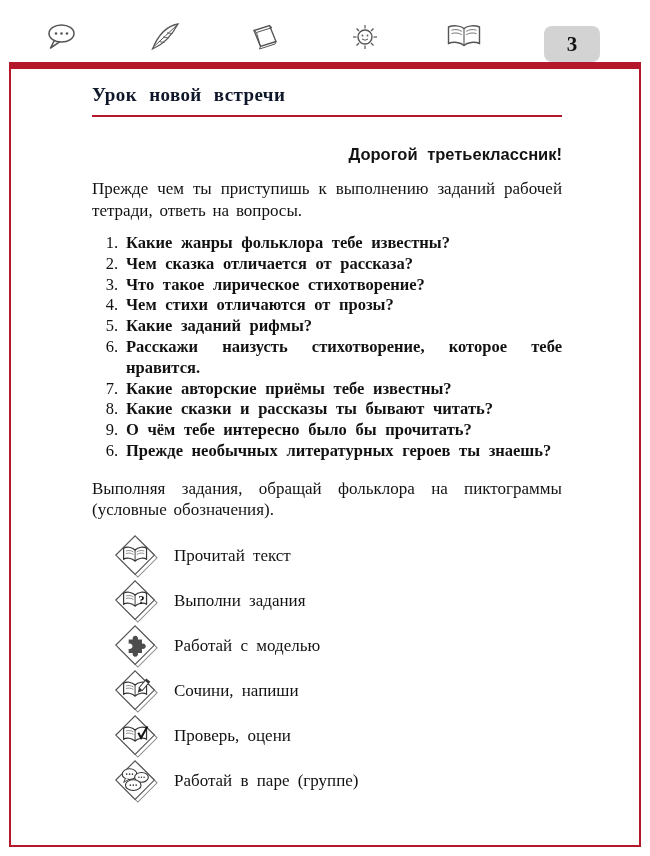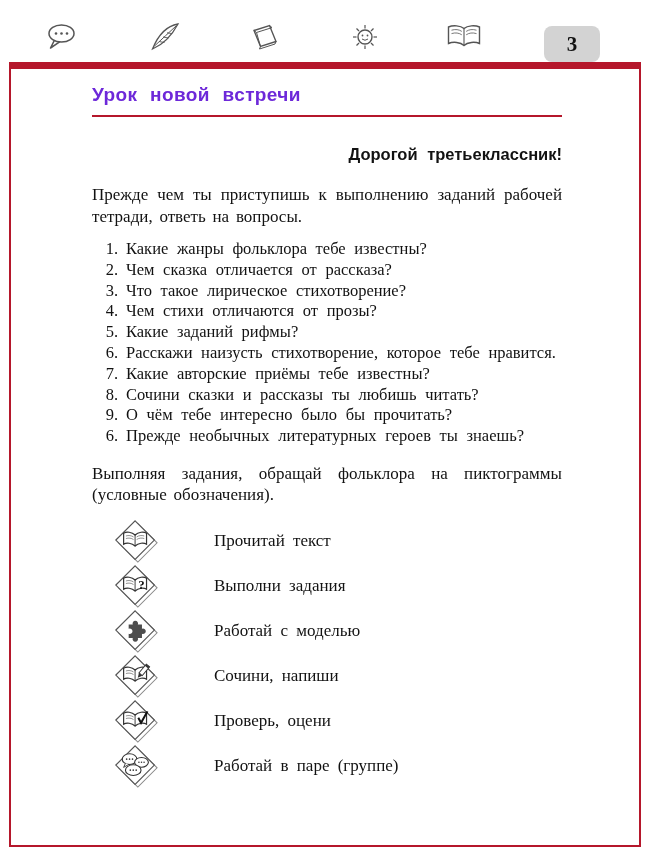--- a/index.html
+++ b/index.html
@@ -29,43 +29,43 @@
   
   .frame {
     position:absolute; left:9px; right:9px; top:62px; bottom:9px;
     border:2px solid var(--accent); border-top-width:7px; pointer-events:none;
   }
 
   
   .content { position:absolute; left:92px; top:84px; width:470px; }
 
   .title {
-    font-family:Liberation Sans, sans-serif; font-weight:bold;
-    font-size:19px; letter-spacing:.4px; word-spacing:7px; color:#6d28d9;
+    font-family:Liberation Serif, serif; font-weight:bold;
+    font-size:19px; letter-spacing:.4px; word-spacing:7px; color:#0f172a;
   }
   .rule { height:2px; background:var(--accent); margin-top:9px; }
 
   .greeting {
     margin-top:28px; text-align:right; font-weight:bold;
     font-family:"Liberation Sans", sans-serif; font-size:16.5px; word-spacing:5px;
   }
 
   .intro {
-    margin-top:20px; font-size:17px; line-height:21.5px;
+    margin-top:14px; font-size:17px; line-height:21.5px;
     text-align:justify; word-spacing:2.5px;
   }
   .pict-intro { margin-top:16px; }
 
   .questions { margin-top:12px; list-style:none; }
   .q { display:flex; font-size:16.5px; line-height:20.8px; }
   .num { flex:0 0 26px; width:26px; text-align:right; margin-right:8px; }
-  .qt { flex:1; text-align:justify; word-spacing:4.5px; }
+  .qt { flex:1; text-align:justify; word-spacing:4.5px;font-weight:bold; }
 
   .pictos { margin-top:13px; padding-left:22px; }
-  .prow { display:flex; align-items:center; height:45px;gap:40px; }
+  .prow { display:flex; align-items:center; height:45px; }
   .picon { flex:0 0 44px; width:44px; height:44px; }
   .picon svg { display:block; }
   .plabel { margin-left:16px; font-size:17px; word-spacing:4px; }
 </style>
 </head>
 <body>
 
 <div class="page">
 
   <header class="topbar">
@@ -155,21 +155,21 @@
       <li class="q">
           <span class="num">6.</span>
           <span class="qt">Расскажи наизусть стихотворение, которое тебе нравится.</span>
         </li>
       <li class="q">
           <span class="num">7.</span>
           <span class="qt">Какие авторские приёмы тебе известны?</span>
         </li>
       <li class="q">
           <span class="num">8.</span>
-          <span class="qt">Сочини сказки и рассказы ты любишь читать?</span>
+          <span class="qt">Какие сказки и рассказы ты бывают читать?</span>
         </li>
       <li class="q">
           <span class="num">9.</span>
           <span class="qt">О чём тебе интересно было бы прочитать?</span>
         </li>
       <li class="q">
           <span class="num">6.</span>
           <span class="qt">Прежде необычных литературных героев ты знаешь?</span>
         </li>
     </ol>

